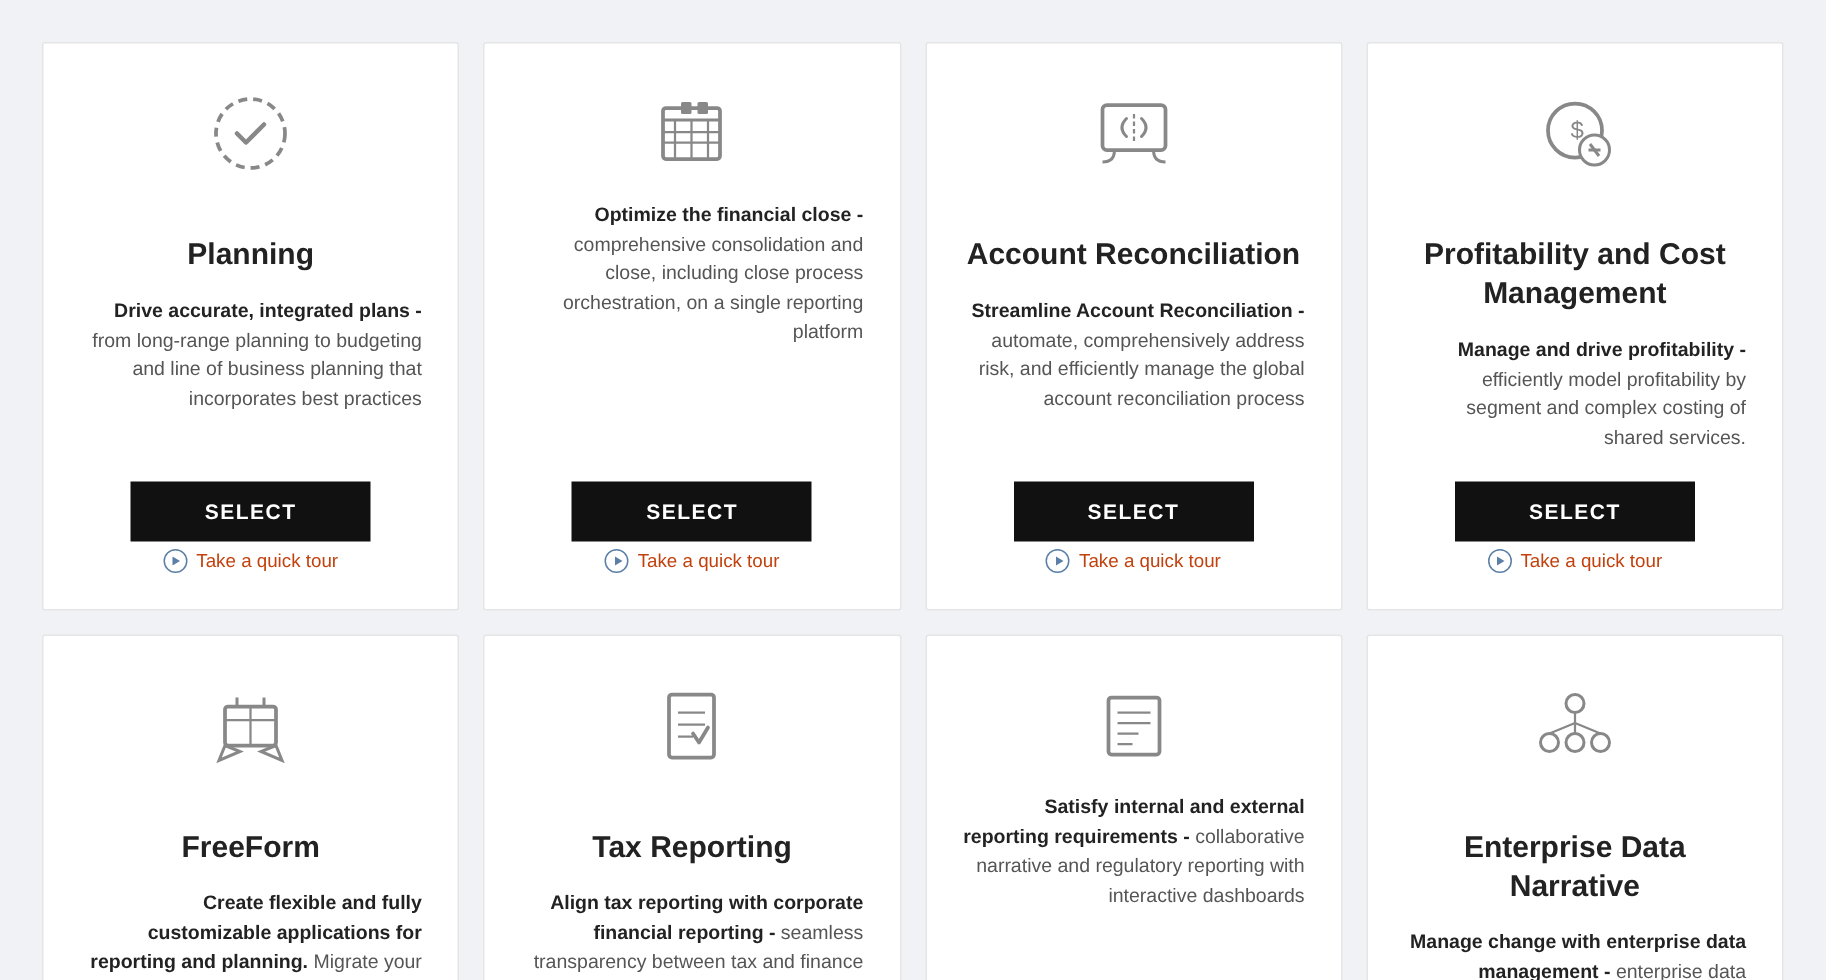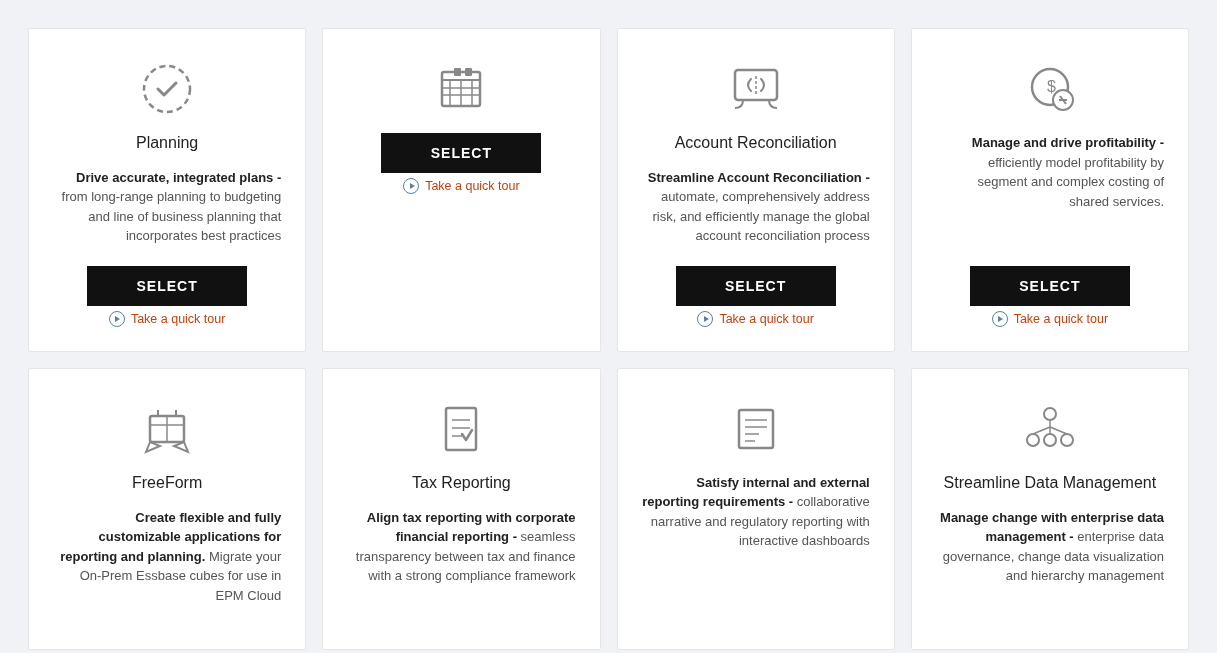--- a/index.html
+++ b/index.html
@@ -36,26 +36,27 @@
       display: flex;
       align-items: center;
       justify-content: center;
     }
     .card-icon svg {
       width: 54px;
       height: 54px;
       fill: #888;
     }
     .card-title {
-      font-size: 16px;
-      font-weight: 400;
+      font-size: 20px;
+      font-weight: 700;
       text-align: center;
       color: #222;
       margin-bottom: 14px;
       line-height: 1.3;
+      margin-top: 24px;
     }
     .card-desc {
       font-size: 13px;
       text-align: right;
       color: #555;
       line-height: 1.5;
       margin-bottom: 20px;
       flex: 1;
     }
     .card-desc strong {
@@ -128,20 +129,23 @@
       <line x1="8" y1="18" x2="46" y2="18" stroke="#888" stroke-width="2"></line>
       <line x1="8" y1="26" x2="46" y2="26" stroke="#888" stroke-width="1.5"></line>
       <line x1="8" y1="33" x2="46" y2="33" stroke="#888" stroke-width="1.5"></line>
       <line x1="16" y1="18" x2="16" y2="44" stroke="#888" stroke-width="1.5"></line>
       <line x1="27" y1="18" x2="27" y2="44" stroke="#888" stroke-width="1.5"></line>
       <line x1="38" y1="18" x2="38" y2="44" stroke="#888" stroke-width="1.5"></line>
       <rect x="20" y="6" width="7" height="8" rx="1" fill="#888"></rect>
       <rect x="31" y="6" width="7" height="8" rx="1" fill="#888"></rect>
     </svg>
     </div>
+    <div class="card-desc">
+      <strong>Optimize the financial close -</strong> comprehensive consolidation and close, including close process orchestration, on a single reporting platform
+    </div>
     <button class="select-btn">SELECT</button>
     <a class="tour-link" href="#">
       <span class="play-icon"></span>
       <span>Take a quick tour</span>
     </a>
   </div>
     <div class="card">
     <div class="card-icon">
       <svg viewBox="0 0 54 54" xmlns="http://www.w3.org/2000/svg">
       <rect x="6" y="8" width="42" height="30" rx="3" fill="none" stroke="#888" stroke-width="2.5"></rect>
@@ -165,20 +169,21 @@
     <div class="card">
     <div class="card-icon">
       <svg viewBox="0 0 54 54" xmlns="http://www.w3.org/2000/svg">
       <circle cx="27" cy="25" r="18" fill="none" stroke="#888" stroke-width="2.5"></circle>
       <text x="24" y="30" font-size="16" fill="#888" font-family="Arial">$</text>
       <circle cx="40" cy="38" r="10" fill="white" stroke="#888" stroke-width="2"></circle>
       <line x1="36" y1="38" x2="44" y2="38" stroke="#888" stroke-width="2"></line>
       <line x1="37" y1="34" x2="43" y2="42" stroke="#888" stroke-width="2"></line>
     </svg>
     </div>
+    <div class="card-title">Profitability and Cost Management</div>
     <div class="card-desc">
       <strong>Manage and drive profitability -</strong> efficiently model profitability by segment and complex costing of shared services.
     </div>
     <button class="select-btn">SELECT</button>
     <a class="tour-link" href="#">
       <span class="play-icon"></span>
       <span>Take a quick tour</span>
     </a>
   </div>
     <div class="card">
@@ -235,19 +240,19 @@
       <svg viewBox="0 0 54 54" xmlns="http://www.w3.org/2000/svg">
       <circle cx="27" cy="12" r="6" fill="none" stroke="#888" stroke-width="2"></circle>
       <circle cx="10" cy="38" r="6" fill="none" stroke="#888" stroke-width="2"></circle>
       <circle cx="27" cy="38" r="6" fill="none" stroke="#888" stroke-width="2"></circle>
       <circle cx="44" cy="38" r="6" fill="none" stroke="#888" stroke-width="2"></circle>
       <line x1="27" y1="18" x2="27" y2="32" stroke="#888" stroke-width="1.5"></line>
       <line x1="27" y1="25" x2="10" y2="32" stroke="#888" stroke-width="1.5"></line>
       <line x1="27" y1="25" x2="44" y2="32" stroke="#888" stroke-width="1.5"></line>
     </svg>
     </div>
-    <div class="card-title">Streamline Data Management</div>
+    <div class="card-title">Enterprise Data Narrative</div>
     <div class="card-desc">
       <strong>Manage change with enterprise data management -</strong> enterprise data governance, change data visualization and hierarchy management
     </div>
 
   </div>
   </div>
 
 </body></html>

